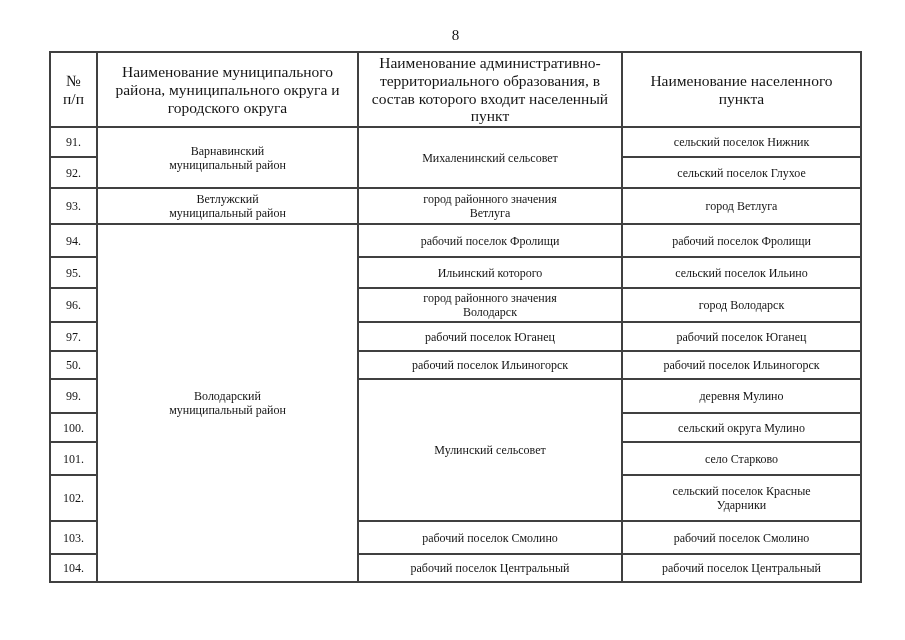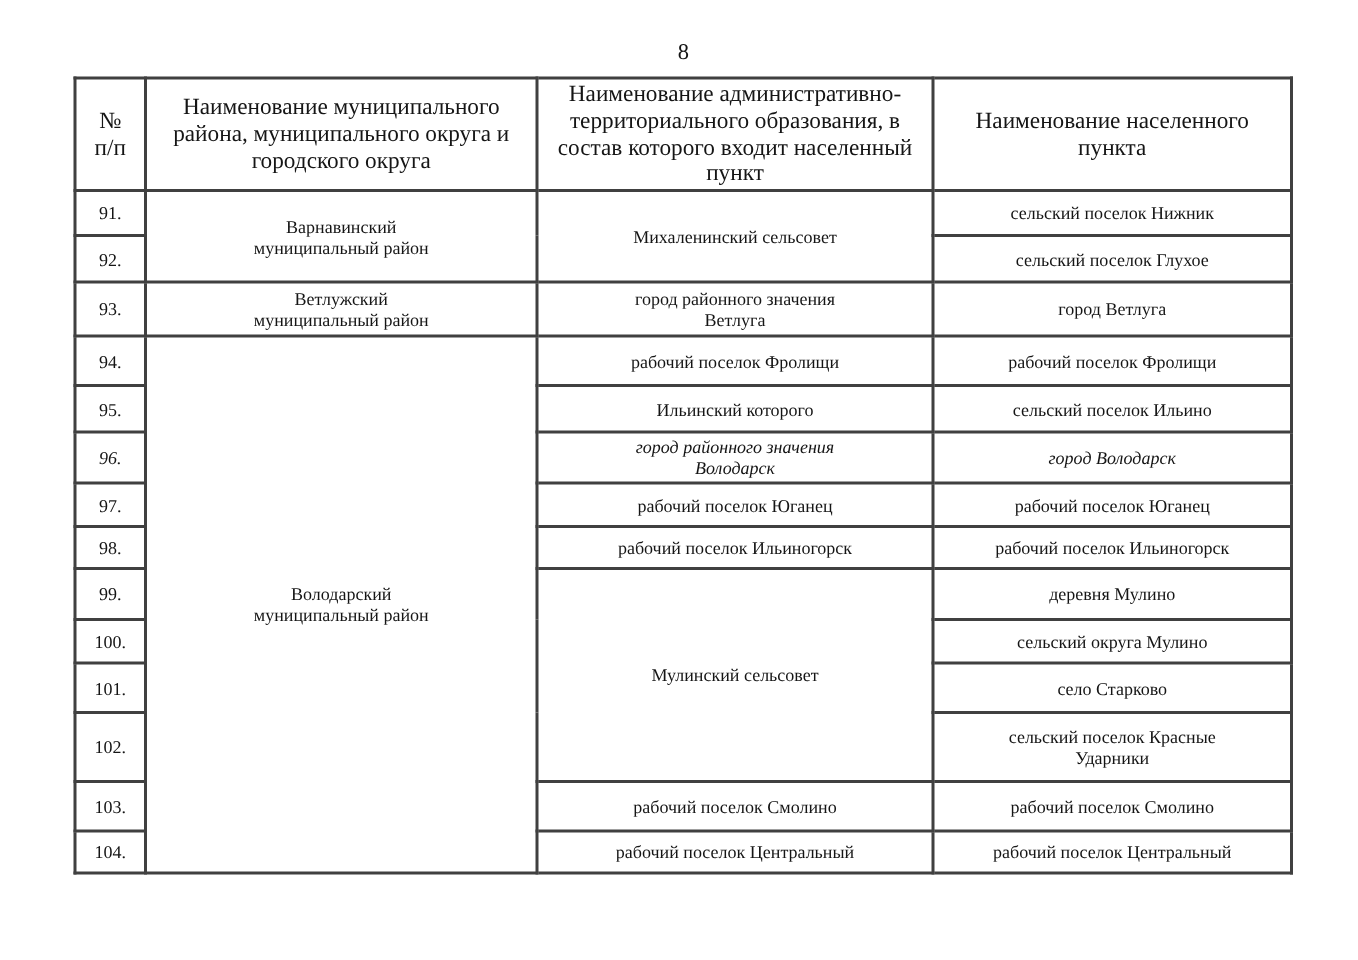--- a/index.html
+++ b/index.html
@@ -107,33 +107,33 @@
           <td rowspan="11">Володарский
 муниципальный район</td>
           <td>рабочий поселок Фролищи</td>
           <td>рабочий поселок Фролищи</td>
         </tr>
         <tr style="height: 31px;">
           <td>95.</td>
           <td>Ильинский которого</td>
           <td>сельский поселок Ильино</td>
         </tr>
-        <tr style="height: 34px; font-style: italic;">
+        <tr style="height: 34px;">
           <td>96.</td>
           <td>город районного значения
 Володарск</td>
           <td>город Володарск</td>
         </tr>
         <tr style="height: 29px;">
           <td>97.</td>
           <td>рабочий поселок Юганец</td>
           <td>рабочий поселок Юганец</td>
         </tr>
         <tr style="height: 28px;">
-          <td>98.</td>
+          <td>50.</td>
           <td>рабочий поселок Ильиногорск</td>
           <td>рабочий поселок Ильиногорск</td>
         </tr>
         <tr style="height: 34px;">
           <td>99.</td>
           <td rowspan="4">Мулинский сельсовет</td>
           <td>деревня Мулино</td>
         </tr>
         <tr style="height: 29px;">
           <td>100.</td>

